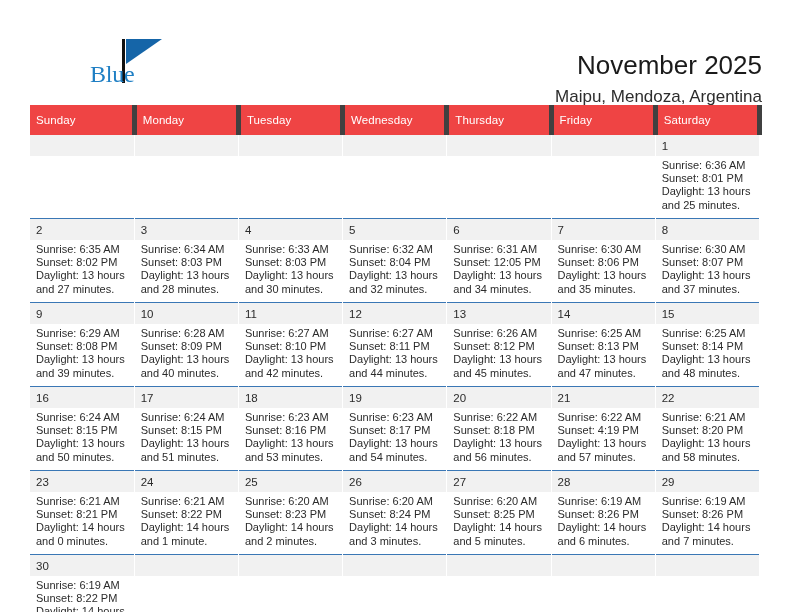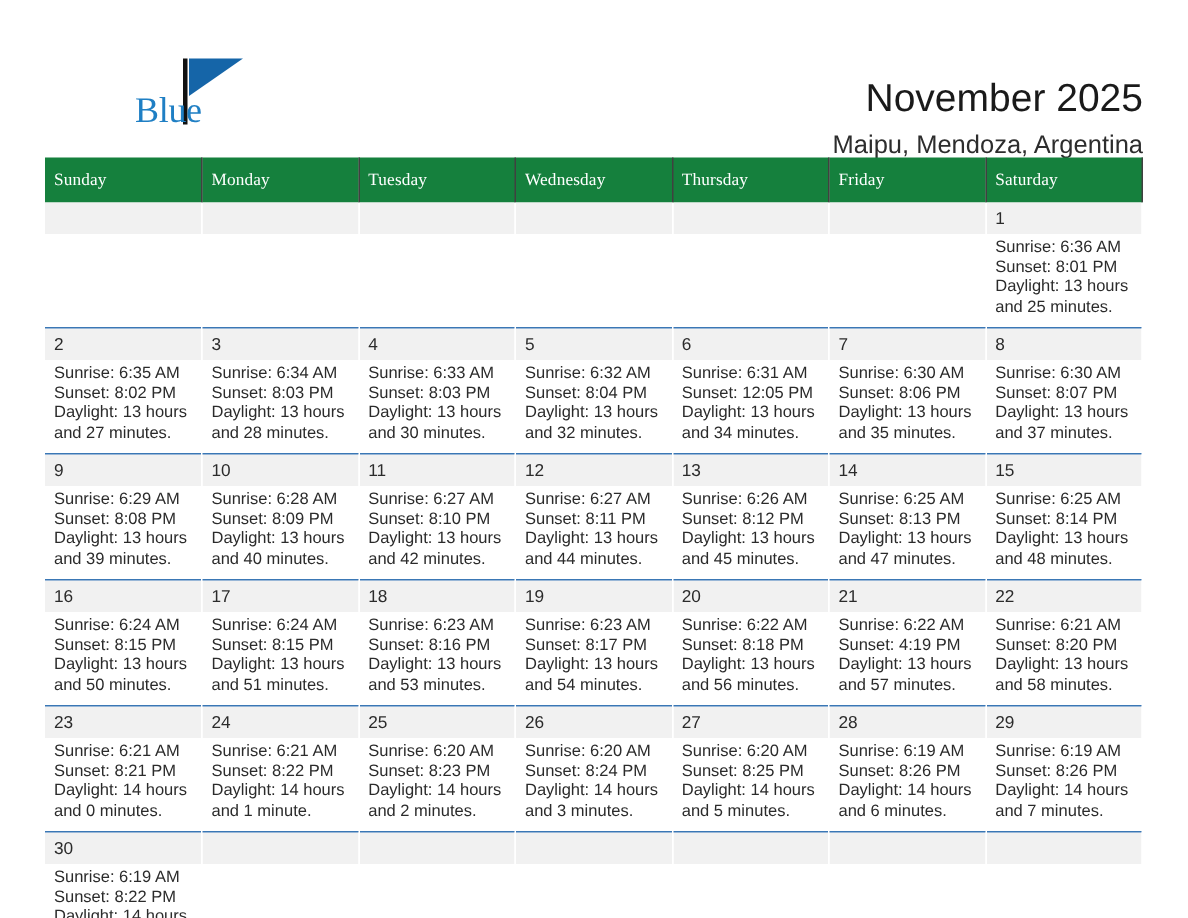--- a/index.html
+++ b/index.html
@@ -110,31 +110,30 @@
   .calendar {
     position: absolute;
     left: 30px;
     top: 105px;
     width: 732px;
     border-collapse: collapse;
     table-layout: fixed;
   }
 
   .dow-row th {
-    background: #15803d;
+    background: #ef4444;
     color: #ffffff;
     font-size: 11.5px;
     font-weight: normal;
     text-align: left;
     padding: 5px 0 5px 6px;
     height: 20px;
     vertical-align: middle;
-    border-right: 1px solid #404040;
+    border-right: 5px solid #404040;
     letter-spacing: 0.1px;
-    font-family: Liberation Serif, serif;
   }
 
   .week {
     border-bottom: 1px solid #3a77b5;
   }
   .week.first {
     border-top: none;
   }
 
   td.day {

